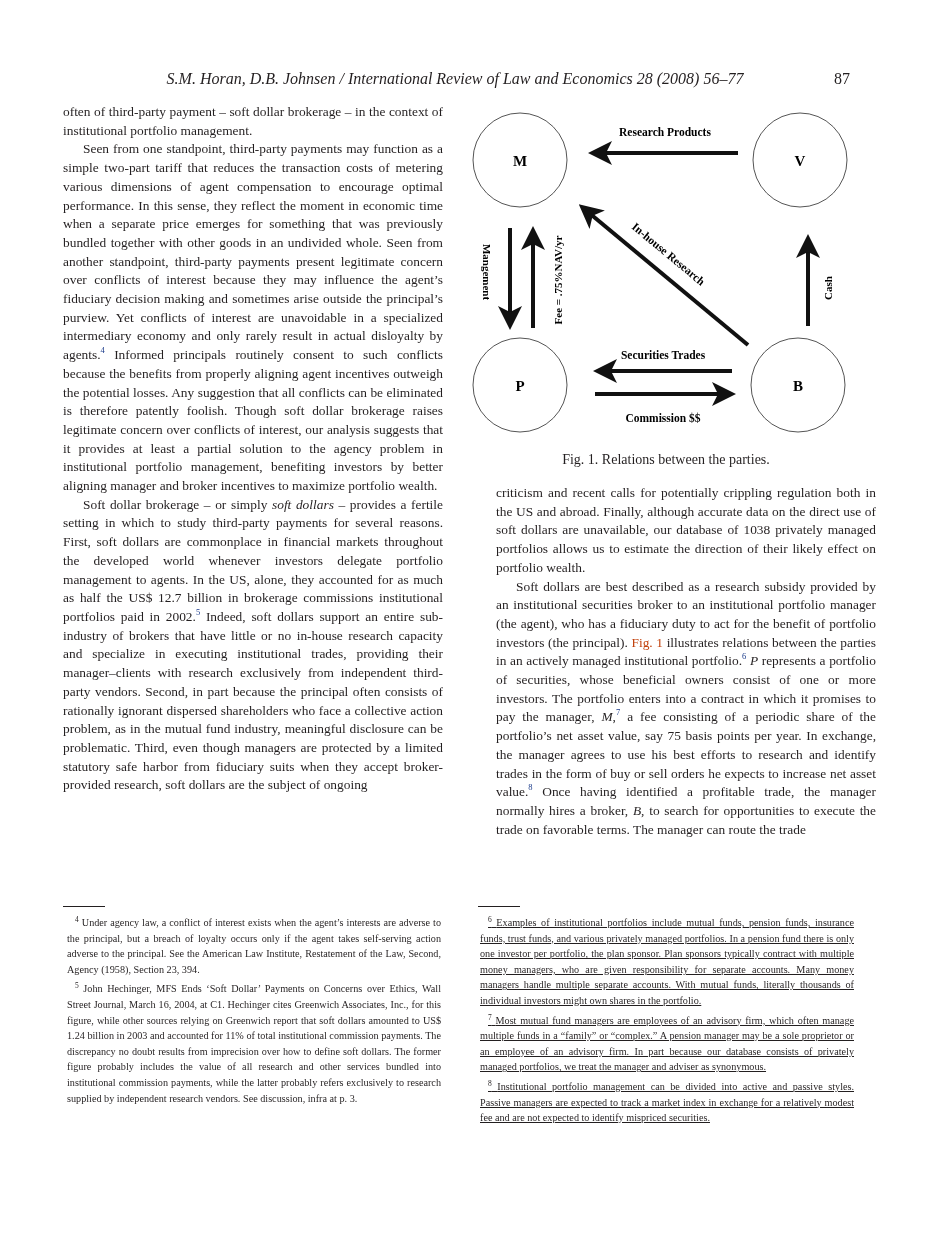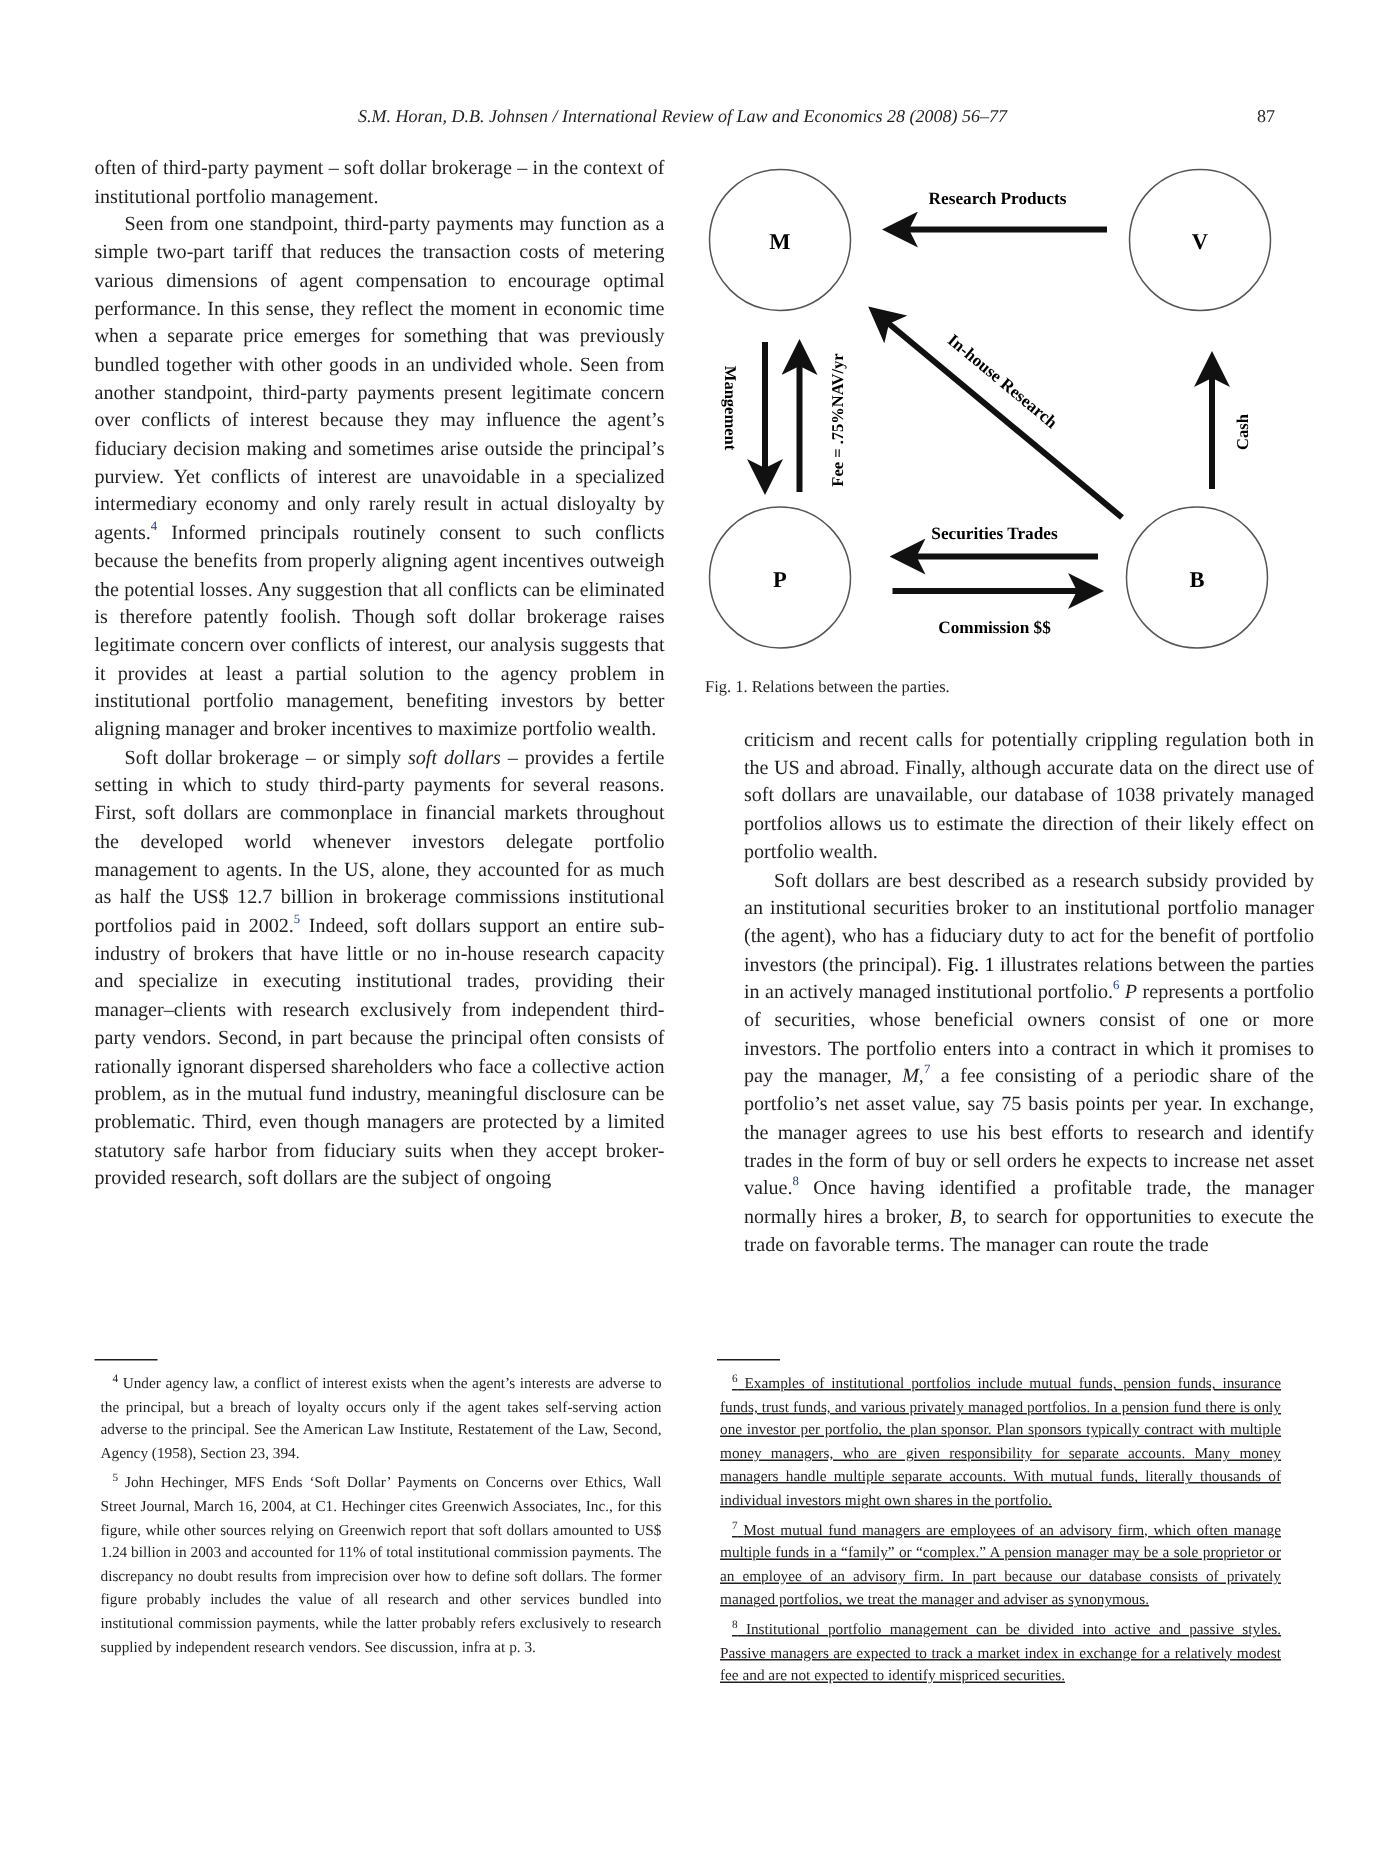--- a/index.html
+++ b/index.html
@@ -1,34 +1,34 @@
 <!DOCTYPE html>
 <html><head>
 <meta charset="utf-8">
 <style>
   html, body { margin:0; padding:0; background:#ffffff; }
   body { width:925px; height:1235px; position:relative; overflow:hidden;
          font-family:"Liberation Serif", "DejaVu Serif", serif; color:#231f20; }
-  .header { position:absolute; top:70px; left:60px; width:790px; height:18px; font-size:12px; }
+  .header { position:absolute; top:70px; left:60px; width:790px; height:18px; font-size:16px; }
   .header .running { position:absolute; left:0; right:0; text-align:center; font-style:italic; }
   .header .pageno { position:absolute; right:0; top:0; }
   .col { position:absolute; width:380px; }
   .col-left { left:63px; top:103px; }
   .col-right { left:496px; top:484px; }
   .body-text { font-size:13.4px; line-height:18.7px; text-align:justify; margin:0; hyphens:manual; }
   .body-text p { margin:0; text-indent:0; }
   .body-text p.indent { text-indent:20px; }
   sup { font-size:8.5px; line-height:0; vertical-align:6px; color:#1a3a8a; }
-  .link { color:#000000; }
+  .link { color:#c2410c; }
   .fn-rule { position:absolute; width:42px; border-top:1px solid #231f20; }
   .footnotes { position:absolute; width:382px; font-size:10.2px; line-height:15.6px; text-align:justify; }
   .footnotes p { margin:4px; text-indent:8px; }
   .footnotes sup { color:#231f20; font-size:7.5px; vertical-align:4px; }
   .figure { position:absolute; left:470px; top:100px; width:392px; height:370px; }
-  .fig-caption { position:absolute; left:470px; top:452px; width:392px; font-size:11px; }
+  .fig-caption { position:absolute; left:470px; top:452px; width:392px; text-align:center; font-size:14px; }
   svg text { font-family:"Liberation Serif", "DejaVu Serif", serif; }
 </style>
 </head>
 <body>
 
 <div class="header">
   <span class="running">S.M. Horan, D.B. Johnsen / International Review of Law and Economics 28 (2008) 56–77</span>
   <span class="pageno">87</span>
 </div>
 

